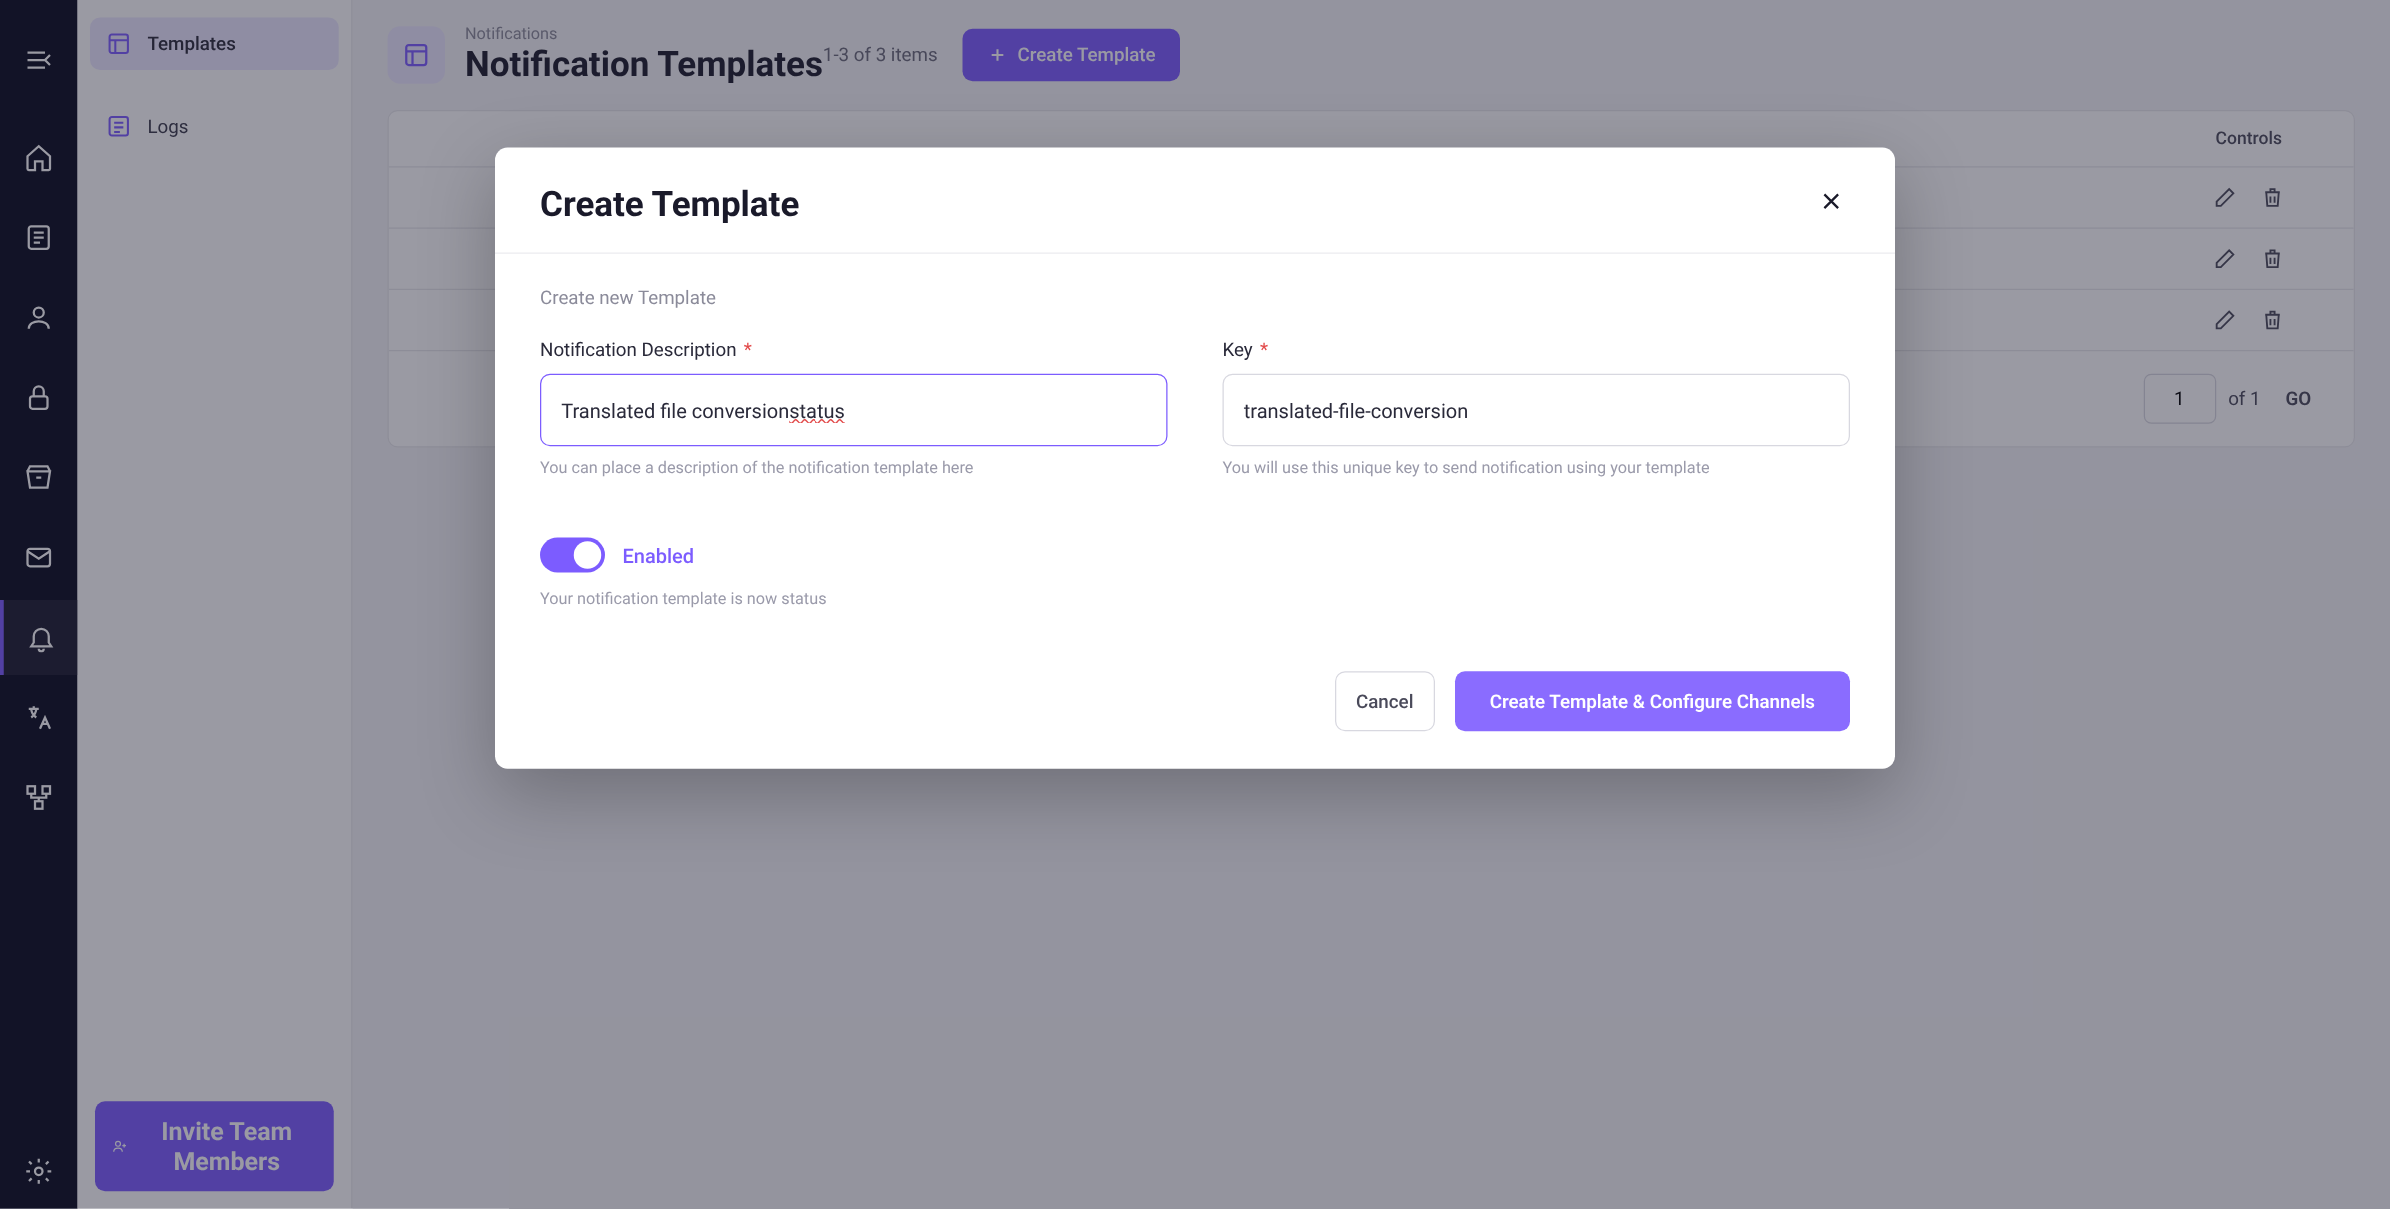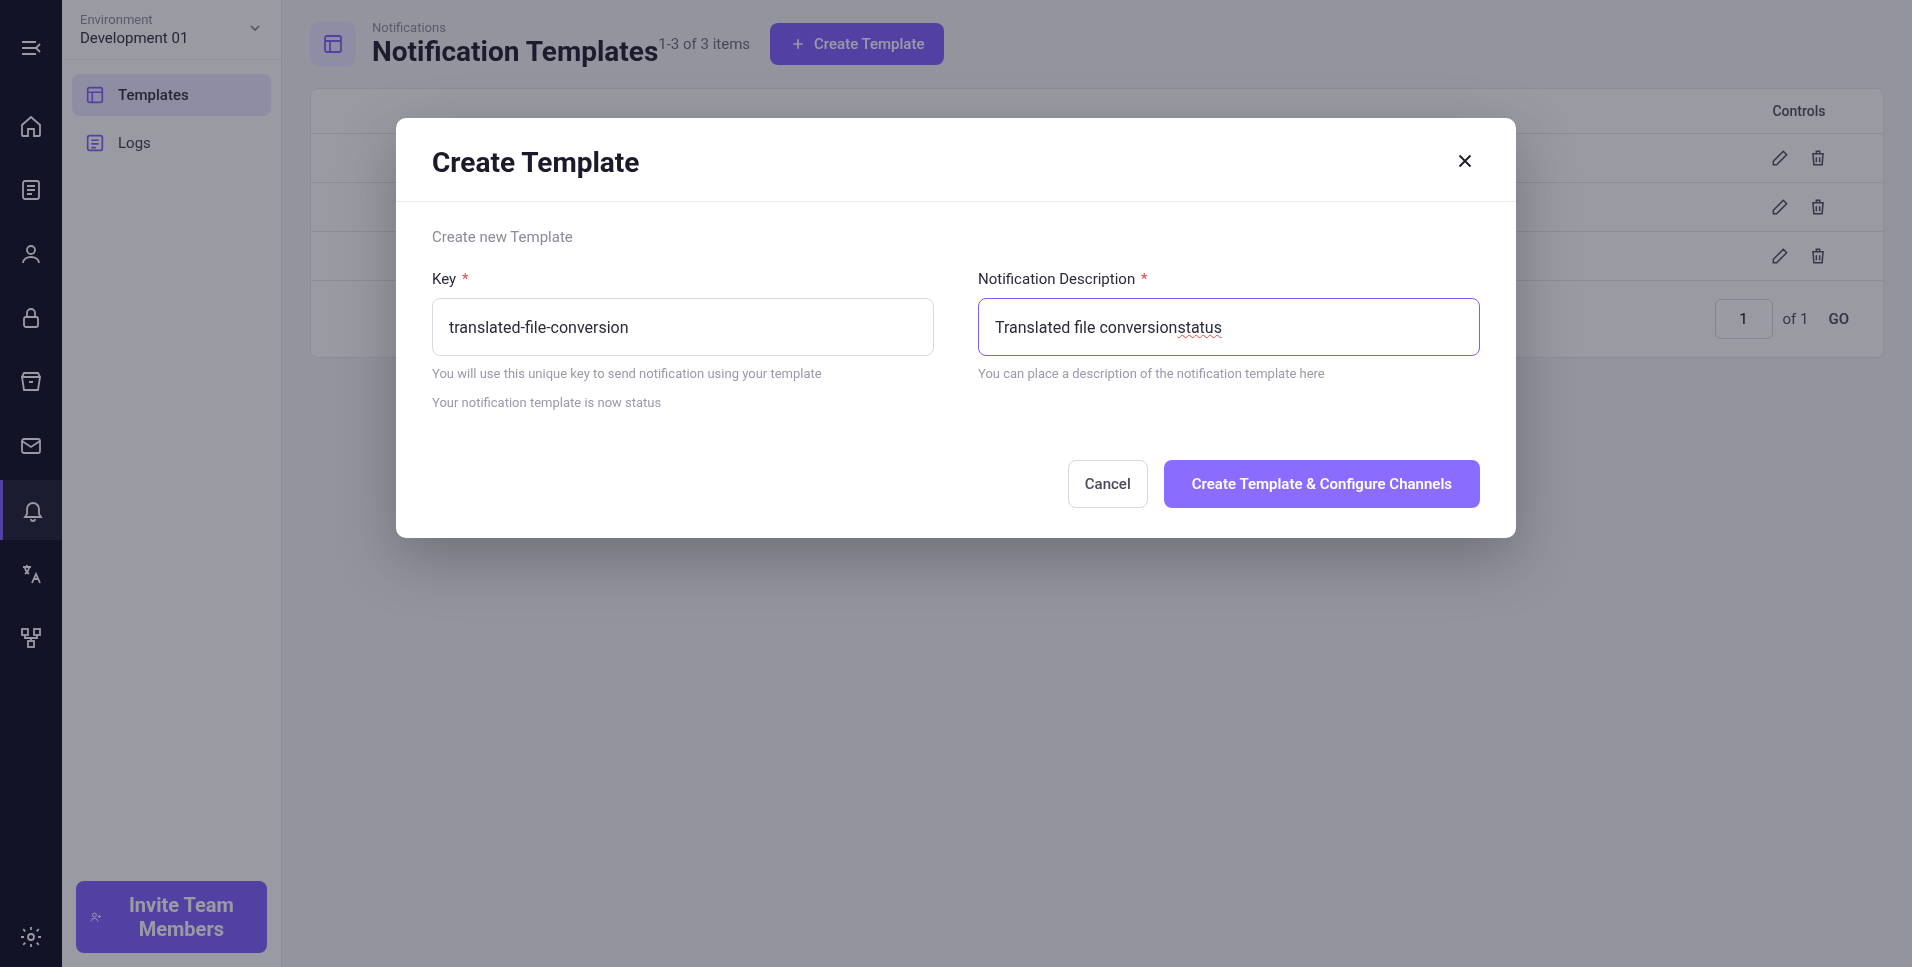--- a/index.html
+++ b/index.html
@@ -14,21 +14,21 @@
   .rail-item svg { width: 24px; height: 24px; stroke: #fff; fill: none; stroke-width: 1.8; }
   .rail-divider { height: 10px; }
   .rail-spacer { flex: 1; }
   
   
   .sidebar { width: 220px; background: #fff; border-right: 1px solid #e8e8ec; display: flex; flex-direction: column; flex-shrink: 0; }
   .env-select { padding: 12px 18px; border-bottom: 1px solid #f0f0f2; display: flex; align-items: center; justify-content: space-between; cursor: pointer; }
   .env-label { font-size: 13px; color: #8b8b9a; }
   .env-value { font-size: 15px; color: #2a2a3a; margin-top: 2px; }
   .env-chevron { color: #6a6a7a; }
-  .sidebar-nav { padding: 14px 10px; display: flex; flex-direction: column; gap: 6px; }
+  .sidebar-nav { padding: 14px 10px; display: flex; flex-direction: column; gap: 24px; }
   .sidebar-item { display: flex; align-items: center; gap: 12px; padding: 10px 12px; border-radius: 8px; cursor: pointer; font-size: 15px; color: #3a3a4a; }
   .sidebar-item.active { background: #ece8ff; color: #2a2a3a; font-weight: 500; }
   .sidebar-item svg { width: 22px; height: 22px; stroke: #7c5cff; fill: none; stroke-width: 1.8; }
   .sidebar-footer { margin-top: auto; padding: 14px; }
   .invite-btn { width: 100%; background: #7c5cff; color: #fff; border: none; border-radius: 8px; padding: 12px 14px; font-size: 20px; font-weight: 700; display: flex; align-items: center; gap: 8px; justify-content: center; cursor: pointer; }
   .invite-btn svg { width: 16px; height: 16px; stroke: #fff; fill: none; stroke-width: 2; }
   
   
   .main { flex: 1; padding: 20px 28px; display: flex; flex-direction: column; }
   .main-header { display: flex; align-items: center; justify-content: flex-start; margin-bottom: 20px; }
@@ -148,31 +148,20 @@
     <div class="rail-spacer"></div>
     <div class="rail-item">
       <svg viewBox="0 0 24 24">
           <circle cx="12" cy="12" r="3"></circle>
           <path d="M12 2v3M12 19v3M4.2 4.2l2.1 2.1M17.7 17.7l2.1 2.1M2 12h3M19 12h3M4.2 19.8l2.1-2.1M17.7 6.3l2.1-2.1"></path>
         </svg>
     </div>
   </div>
 
   <div class="sidebar">
-    <div class="env-select">
-      <div>
-        <div class="env-label">Environment</div>
-        <div class="env-value">Development 01</div>
-      </div>
-      <div class="env-chevron">
-        <svg width="16" height="16" viewBox="0 0 24 24" fill="none" stroke="currentColor" stroke-width="2">
-            <path d="M6 9l6 6 6-6"></path>
-          </svg>
-      </div>
-    </div>
     <div class="sidebar-nav">
       <div class="sidebar-item active">
         <svg viewBox="0 0 24 24">
             <rect x="4" y="4" width="16" height="16" rx="2"></rect>
             <path d="M4 9h16M9 9v11"></path>
           </svg>
         <span>Templates</span>
       </div>
       <div class="sidebar-item">
         <svg viewBox="0 0 24 24">
@@ -270,35 +259,41 @@
             <path d="M6 6l12 12M18 6L6 18"></path>
           </svg>
       </button>
     </div>
     <div class="modal-divider"></div>
     <div class="modal-body">
       <div class="modal-subtitle">Create new Template</div>
       <div class="form-grid">
         <div class="form-col">
           <div class="field-label">
-            <span>Key</span> <span class="req">*</span>
-          </div>
-          <input class="text-input" type="text" value="translated-file-conversion" style="">
-          <div class="field-help">You will use this unique key to send notification using your template</div>
-        </div>
-        <div class="form-col">
-          <div class="field-label">
             <span>Notification Description</span> <span class="req">*</span>
           </div>
           <div class="text-input focused" style="display: flex; align-items: center;" contenteditable="true">
             <span>Translated file conversion </span>
               <span class="underline-word">status</span>
           </div>
           <div class="field-help">You can place a description of the notification template here</div>
         </div>
+        <div class="form-col">
+          <div class="field-label">
+            <span>Key</span> <span class="req">*</span>
+          </div>
+          <input class="text-input" type="text" value="translated-file-conversion" style="">
+          <div class="field-help">You will use this unique key to send notification using your template</div>
+        </div>
+      </div>
+      <div class="toggle-row">
+        <div class="toggle">
+          <div class="toggle-knob"></div>
+        </div>
+        <div class="toggle-label">Enabled</div>
       </div>
       <div class="toggle-help">Your notification template is now status</div>
     </div>
     <div class="modal-footer">
       <button class="btn-secondary">Cancel</button>
       <button class="btn-primary">Create Template &amp; Configure Channels</button>
     </div>
   </div>
 </div>
 

